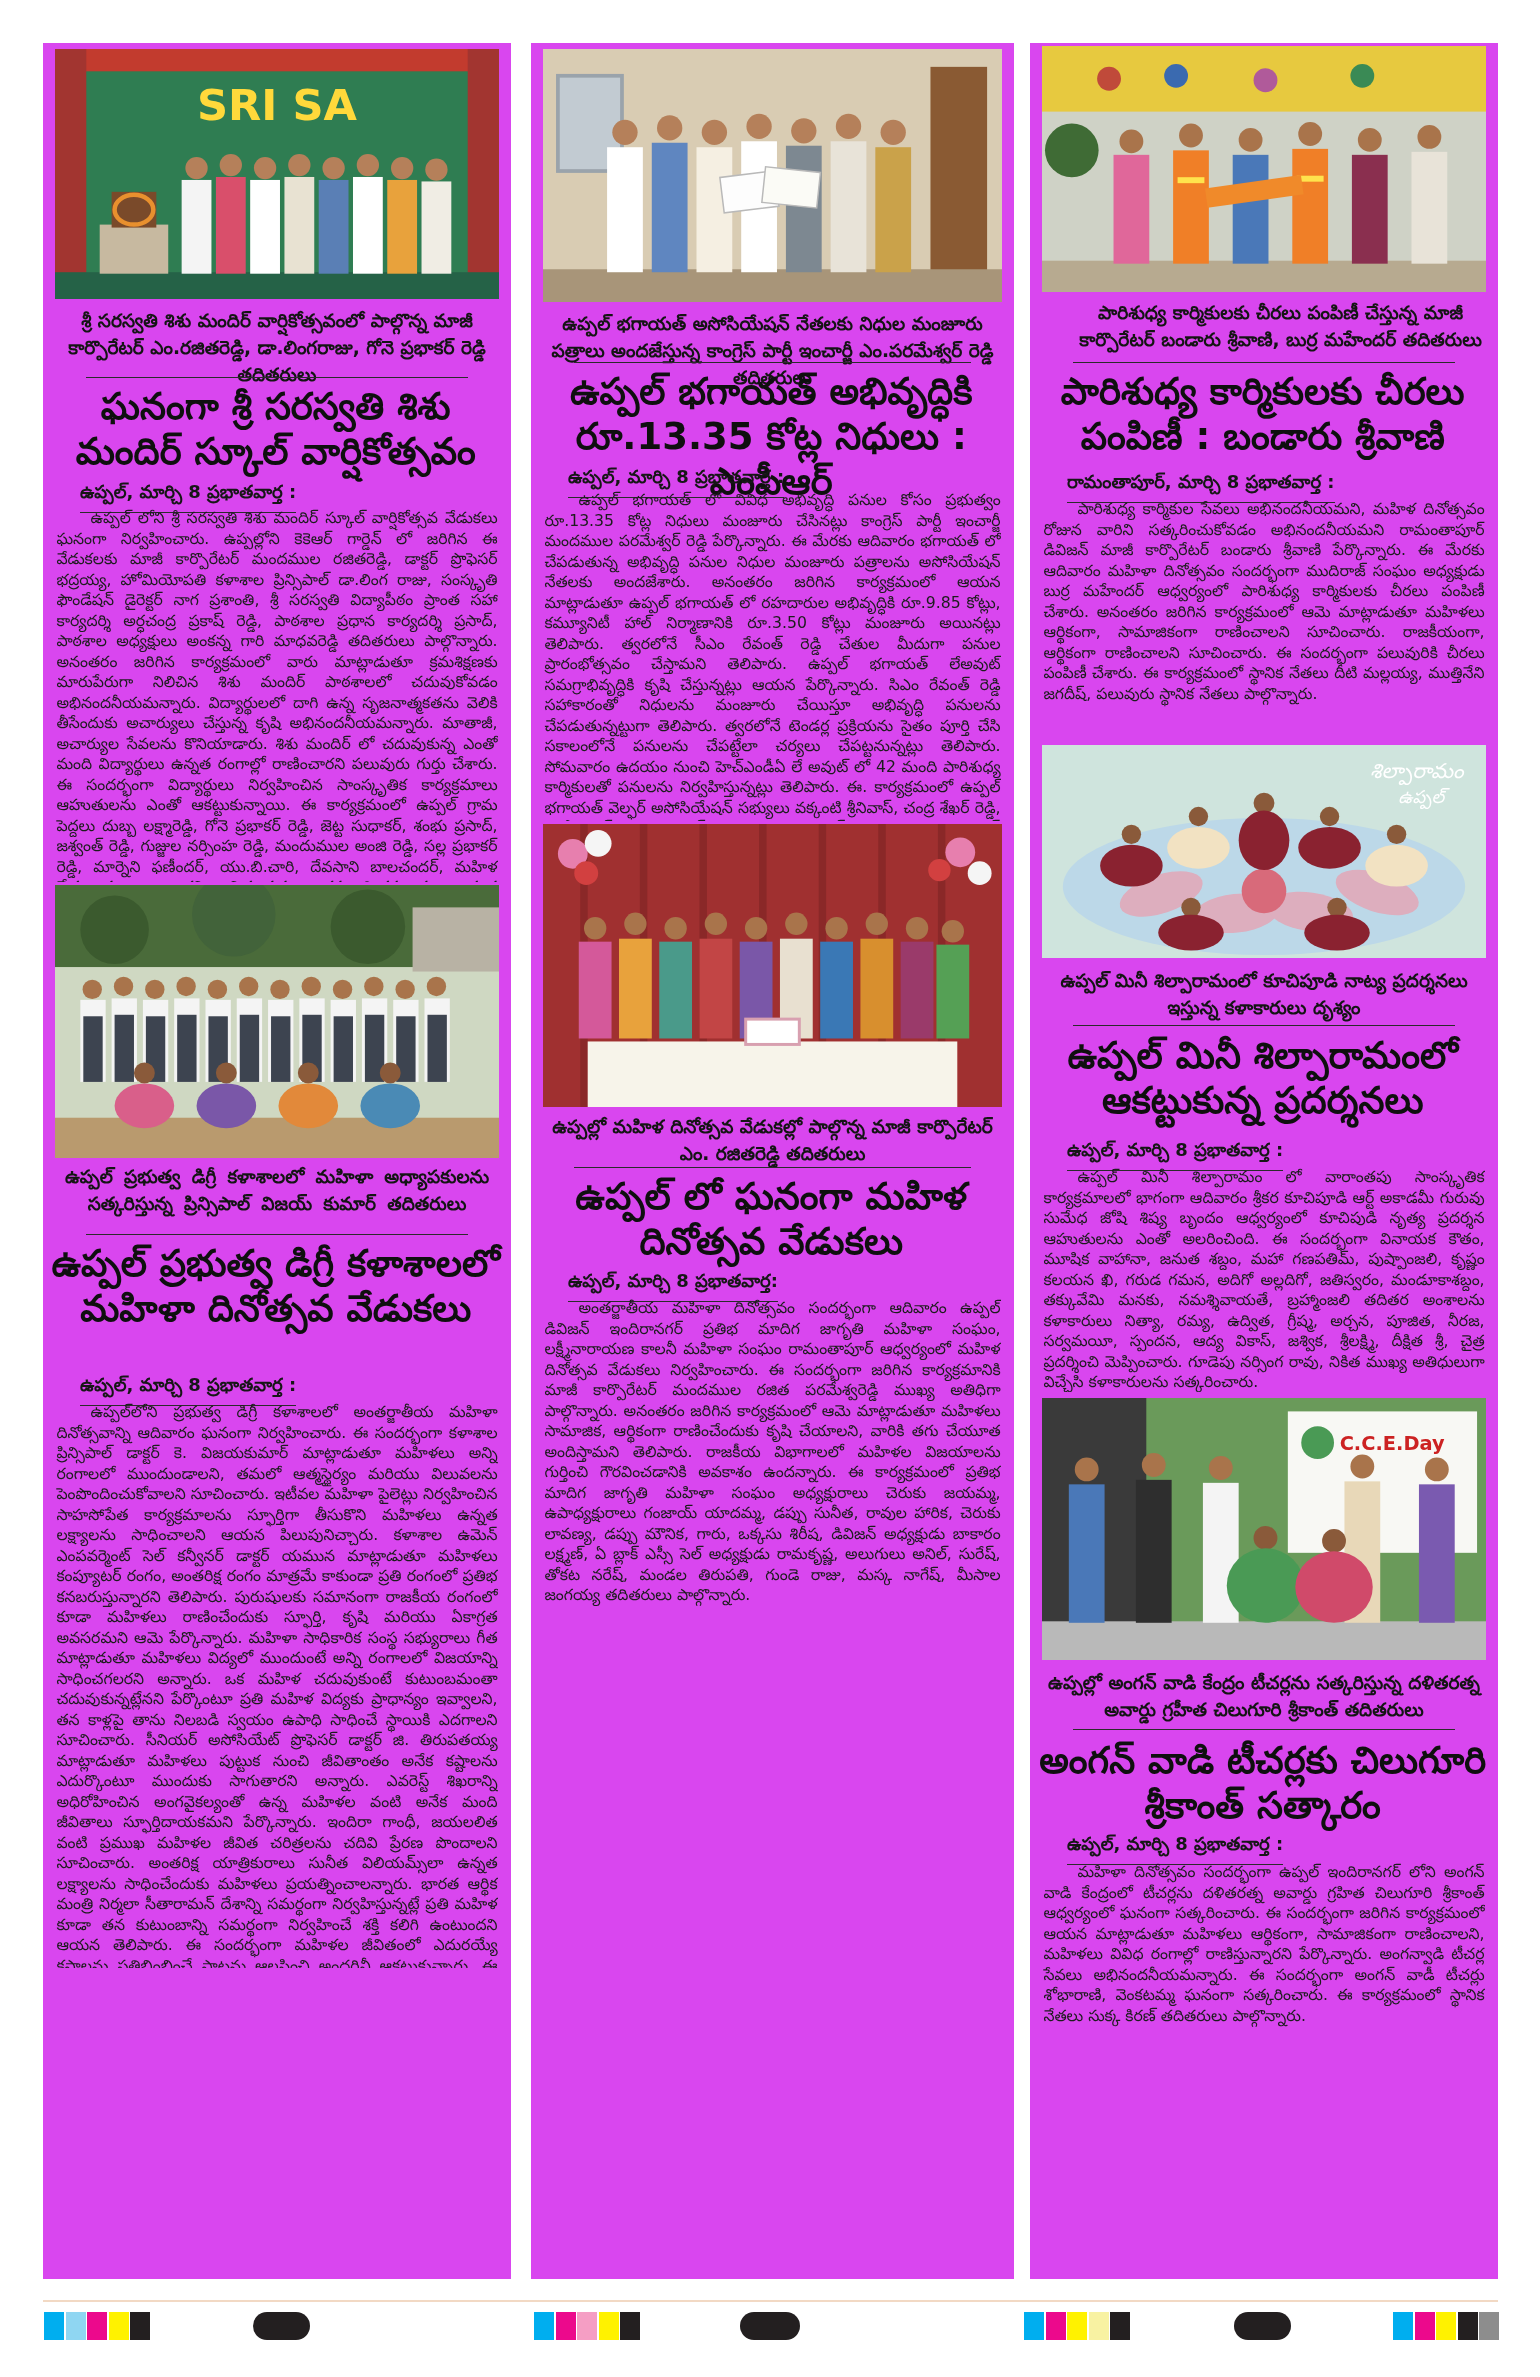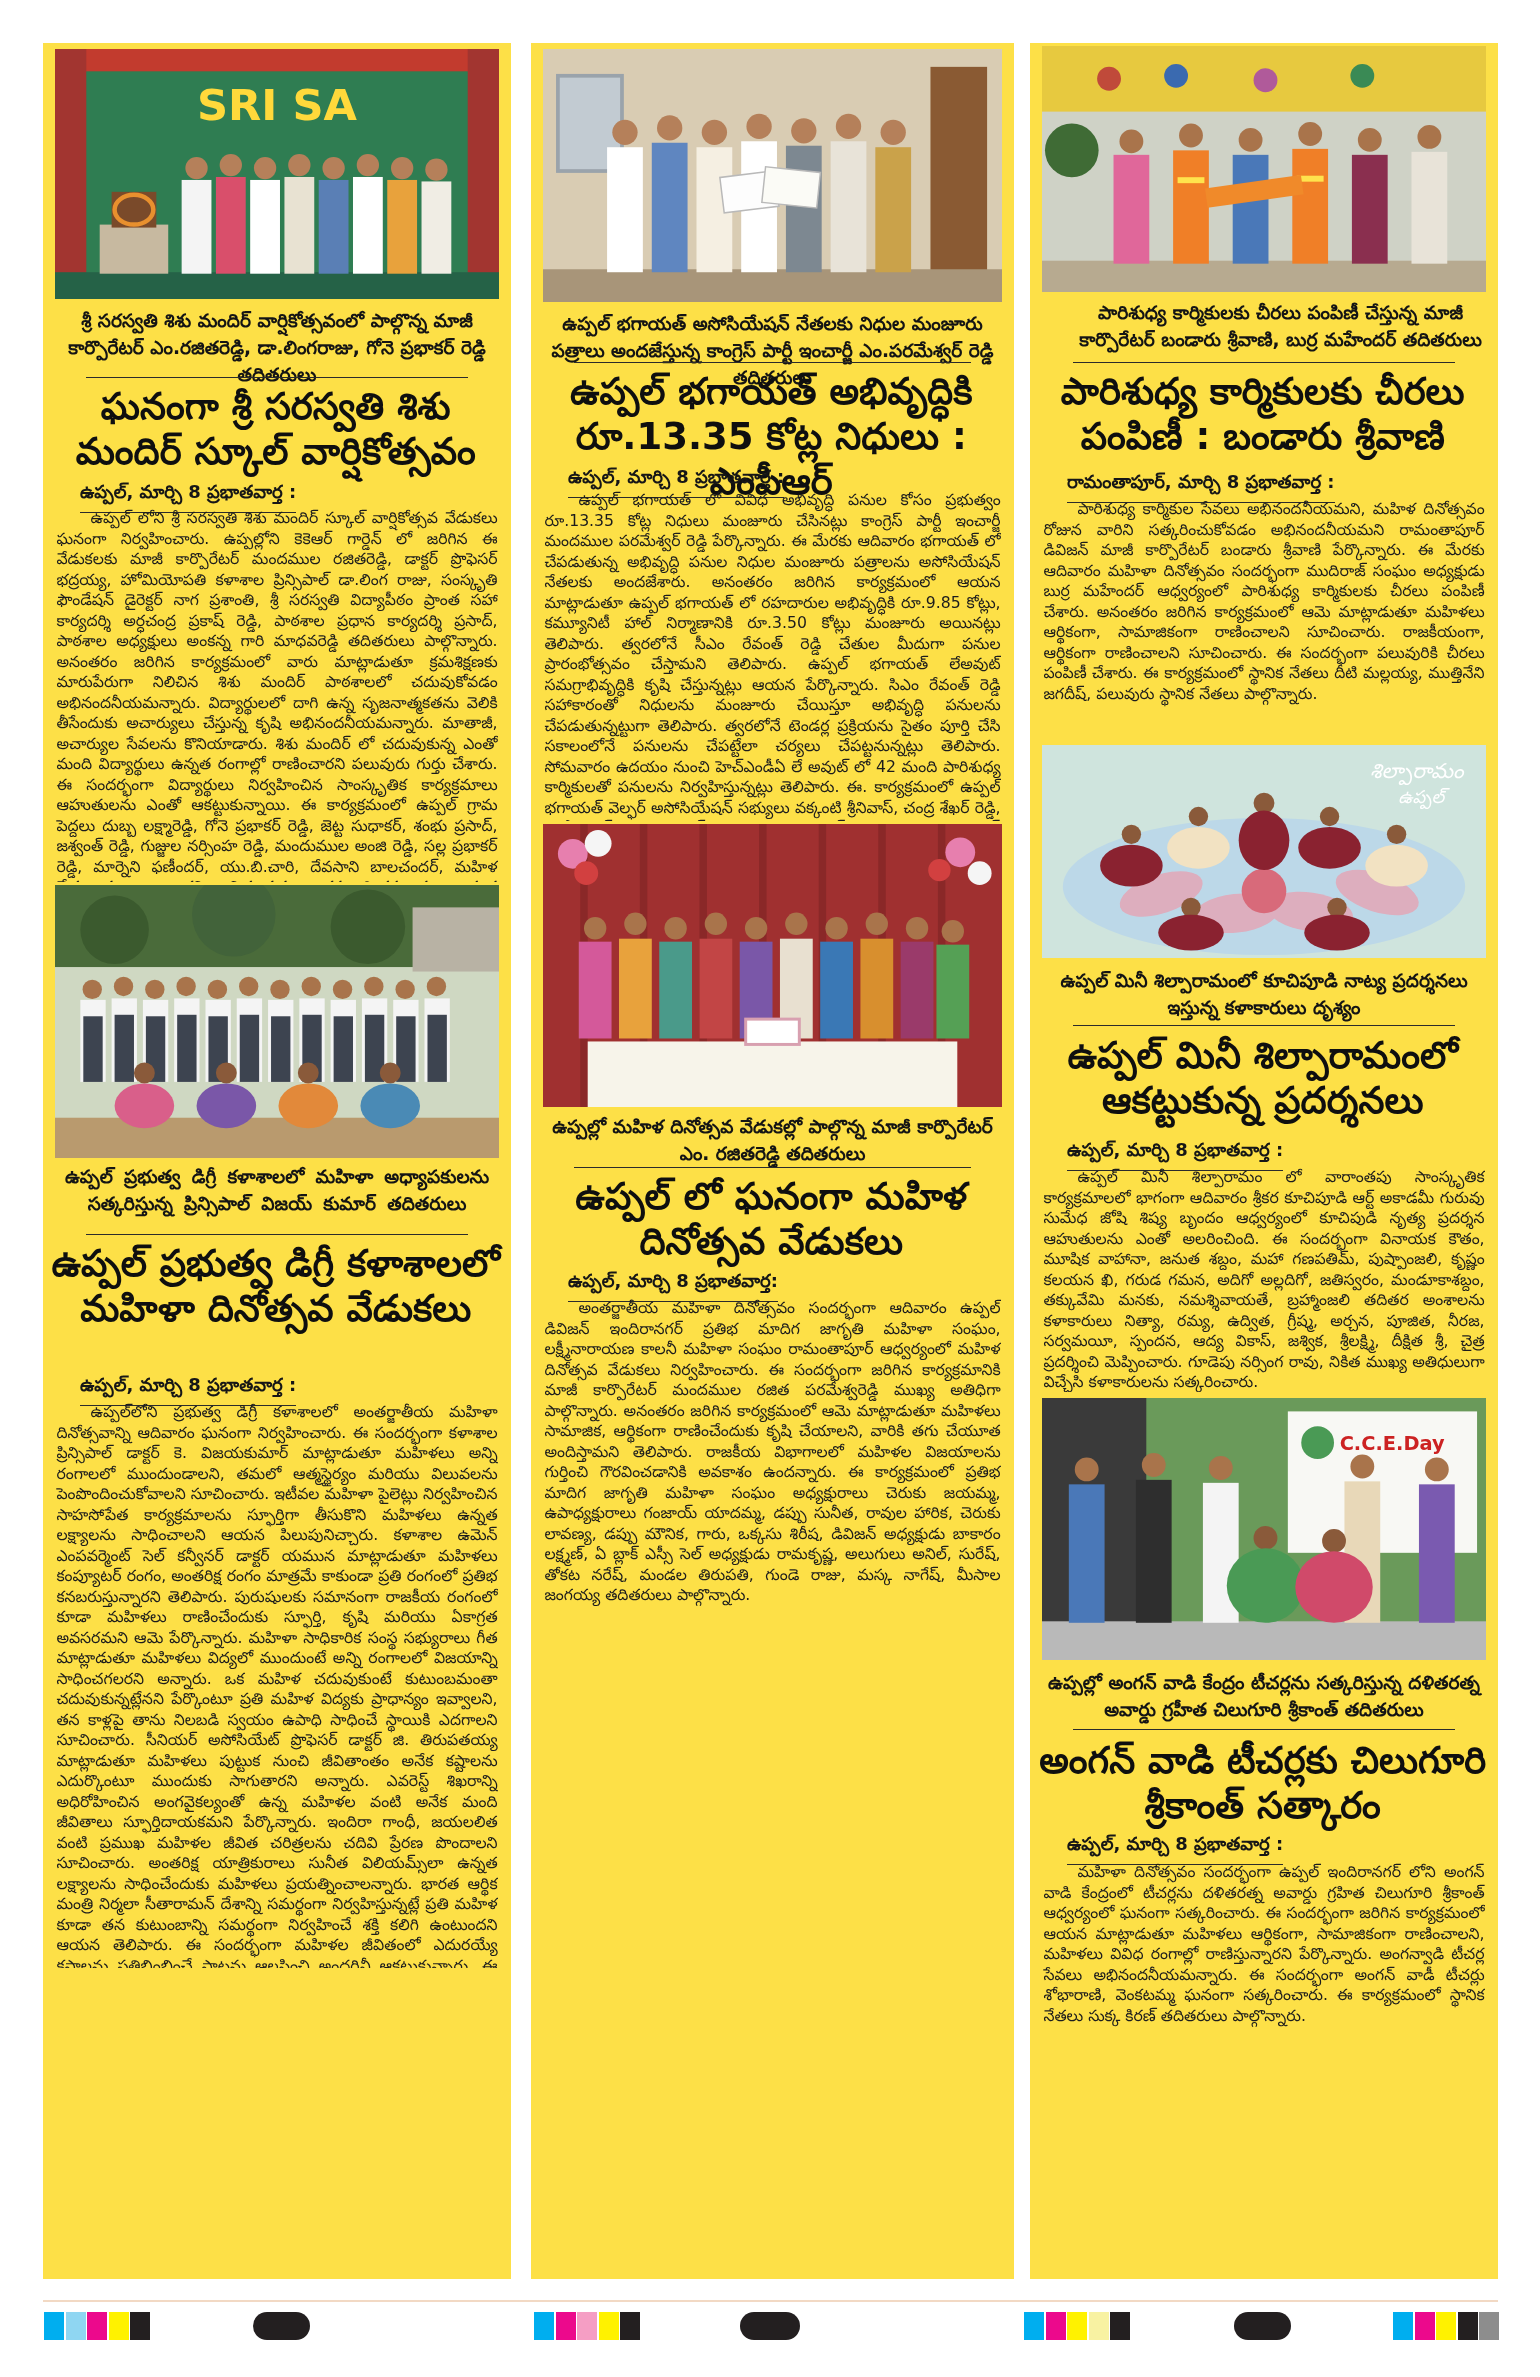--- a/index.html
+++ b/index.html
@@ -1,18 +1,18 @@
 <!DOCTYPE html>
 <html style="font-size:12px"><head>
 <meta charset="utf-8">
 <style>
   html,body{margin:0;padding:0;background:#ffffff;}
   body{width:1541px;height:2377px;font-family:"DejaVu Sans",sans-serif;}
   .page{position:relative;width:1541px;height:2377px;background:#ffffff;overflow:hidden;}
-  .col{position:absolute;top:43px;height:2236px;background:#fde047;}
+  .col{position:absolute;top:43px;height:2236px;background:#d946ef;}
   .photo{position:absolute;display:block;background:#dcd6c6;}
   .caption{position:absolute;left:9px;right:9px;text-align:center;font-weight:700;
            font-size:18.6px;line-height:27px;color:#141414;}
   .rule{position:absolute;left:43px;right:43px;border-top:1.5px solid #2b2b2b;height:0;}
   .headline{position:absolute;left:2px;right:4.5px;text-align:center;font-weight:800;
             font-size:37px;line-height:45px;color:#0f0f0f;}
   .dateline{position:absolute;left:37px;font-size:18px;font-weight:700;color:#161616;}
   .dateline .dl{display:inline-block;border-bottom:1.5px solid #2b2b2b;padding-bottom:5.2px;}
   .body-text{position:absolute;left:13.4px;right:13.4px;font-size:15.7px;line-height:20.5px;
              text-align:justify;color:#1c1c1c;text-indent:34px;overflow:hidden;}

